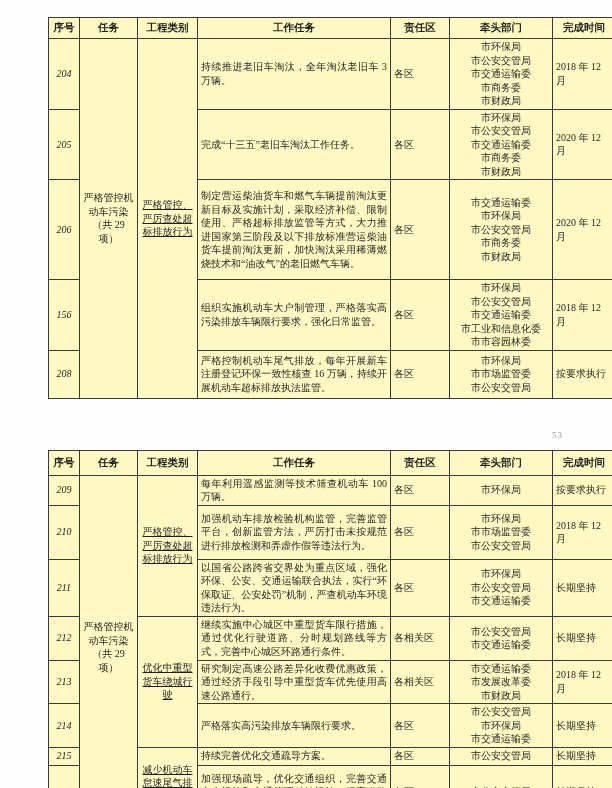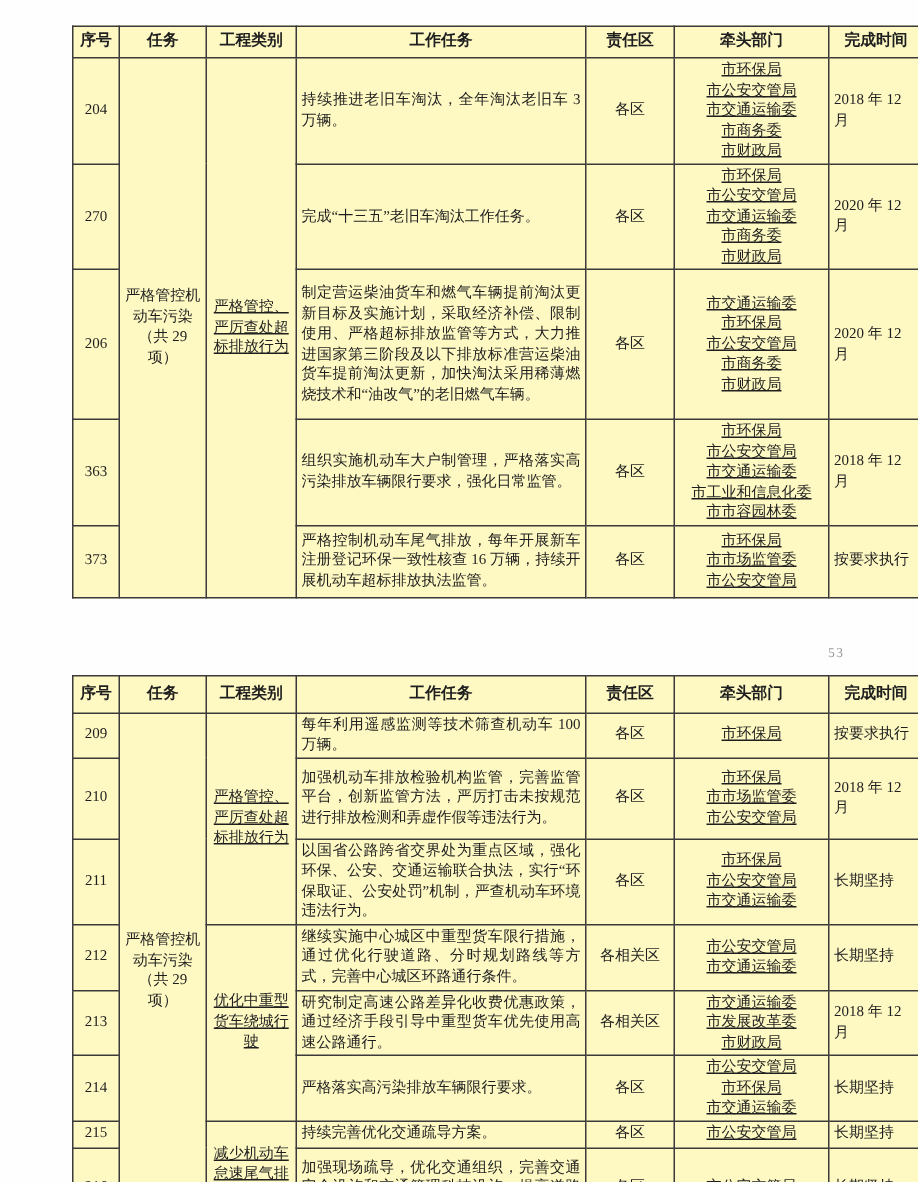--- a/index.html
+++ b/index.html
@@ -35,26 +35,26 @@
     font-size: 10px;
     line-height: 13.5px;
     overflow: hidden;
   }
   table.doc-table th {
     font-weight: bold;
     font-size: 10.5px;
     text-align: center;
     padding: 3px 1px;
   }
-  td.c-seq      { text-align: center; }
+  td.c-seq      { text-align: center; font-style: italic; }
   td.c-task     { text-align: center; padding: 2px 6px; }
   td.c-category { text-align: center; padding: 2px 4px; text-decoration: underline; }
   td.c-work     { text-align: justify; text-justify: inter-character; padding: 2px 5px; }
-  td.c-district { text-align: center; }
-  td.c-dept     { text-align: center; white-space: pre-line; padding: 2px 2px; text-decoration: underline; }
+  td.c-district { text-align: left; }
+  td.c-dept     { text-align: center; white-space: pre-line; padding: 2px 2px; }
   td.c-deadline { }
   #table1 { margin-top: 17px; }
   #table2 { margin-top: 0; }
   .page-gap {
     height: 51px;
     position: relative;
   }
   .page-number {
     position: absolute;
     top: 1px;
@@ -97,21 +97,21 @@
       <td class="c-work">持续推进老旧车淘汰，全年淘汰老旧车 3 万辆。</td>
       <td class="c-district">各区</td>
       <td class="c-dept">市环保局
 市公安交管局
 市交通运输委
 市商务委
 市财政局</td>
       <td class="c-deadline">2018 年 12 月</td>
     </tr>
     <tr style="height:65px">
-      <td class="c-seq">270</td>
+      <td class="c-seq">205</td>
       <td class="c-work">完成“十三五”老旧车淘汰工作任务。</td>
       <td class="c-district">各区</td>
       <td class="c-dept">市环保局
 市公安交管局
 市交通运输委
 市商务委
 市财政局</td>
       <td class="c-deadline">2020 年 12 月</td>
     </tr>
     <tr style="height:100px">
@@ -119,32 +119,32 @@
       <td class="c-work">制定营运柴油货车和燃气车辆提前淘汰更新目标及实施计划，采取经济补偿、限制使用、严格超标排放监管等方式，大力推进国家第三阶段及以下排放标准营运柴油货车提前淘汰更新，加快淘汰采用稀薄燃烧技术和“油改气”的老旧燃气车辆。</td>
       <td class="c-district">各区</td>
       <td class="c-dept">市交通运输委
 市环保局
 市公安交管局
 市商务委
 市财政局</td>
       <td class="c-deadline">2020 年 12 月</td>
     </tr>
     <tr style="height:58px">
-      <td class="c-seq">363</td>
+      <td class="c-seq">156</td>
       <td class="c-work">组织实施机动车大户制管理，严格落实高污染排放车辆限行要求，强化日常监管。</td>
       <td class="c-district">各区</td>
       <td class="c-dept">市环保局
 市公安交管局
 市交通运输委
 市工业和信息化委
 市市容园林委</td>
       <td class="c-deadline">2018 年 12 月</td>
     </tr>
     <tr style="height:48px">
-      <td class="c-seq">373</td>
+      <td class="c-seq">208</td>
       <td class="c-work">严格控制机动车尾气排放，每年开展新车注册登记环保一致性核查 16 万辆，持续开展机动车超标排放执法监管。</td>
       <td class="c-district">各区</td>
       <td class="c-dept">市环保局
 市市场监管委
 市公安交管局</td>
       <td class="c-deadline">按要求执行</td>
     </tr>
   </tbody>
     </table>
 

